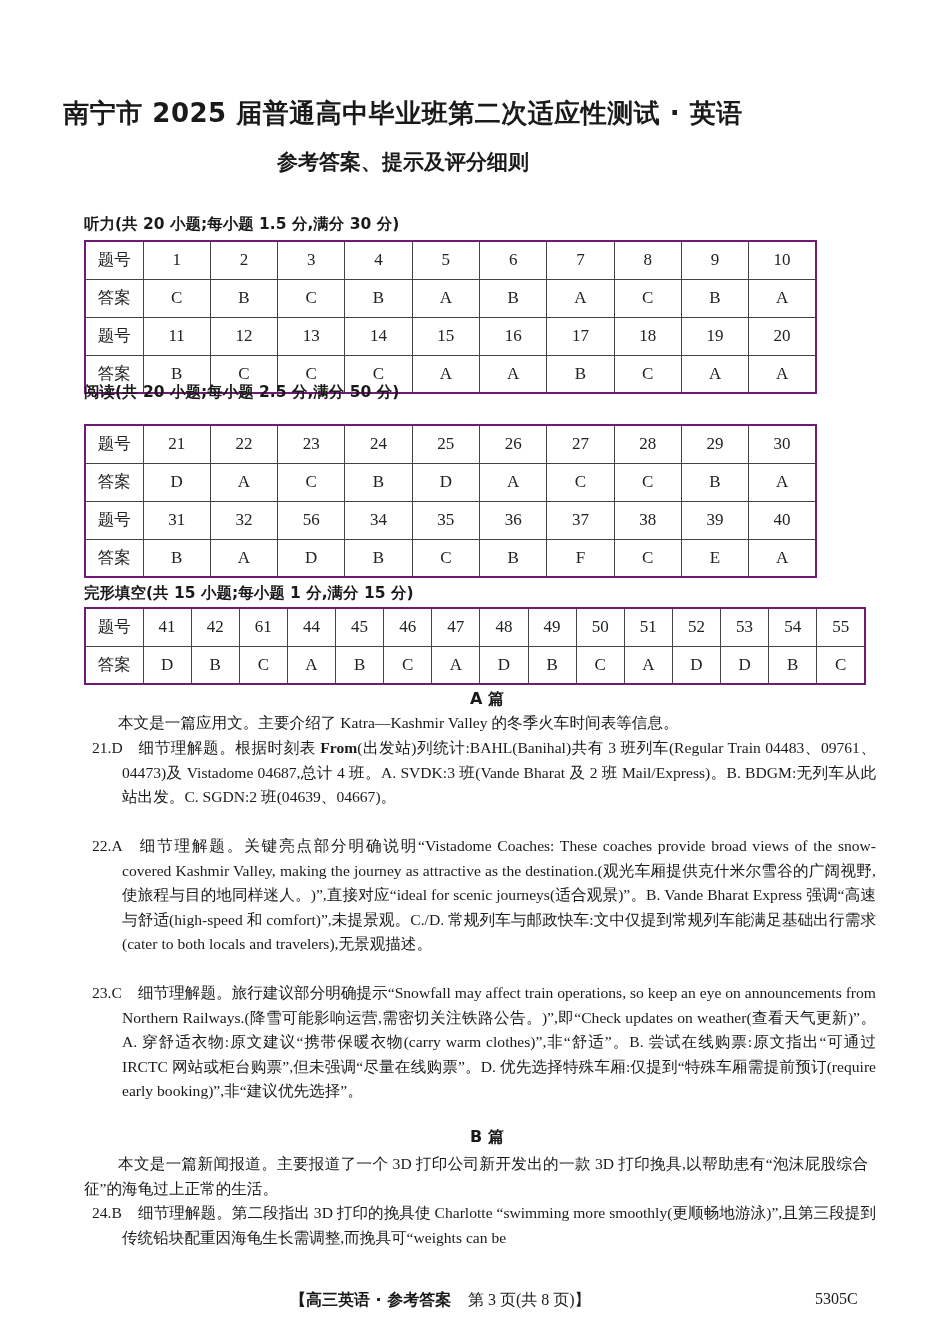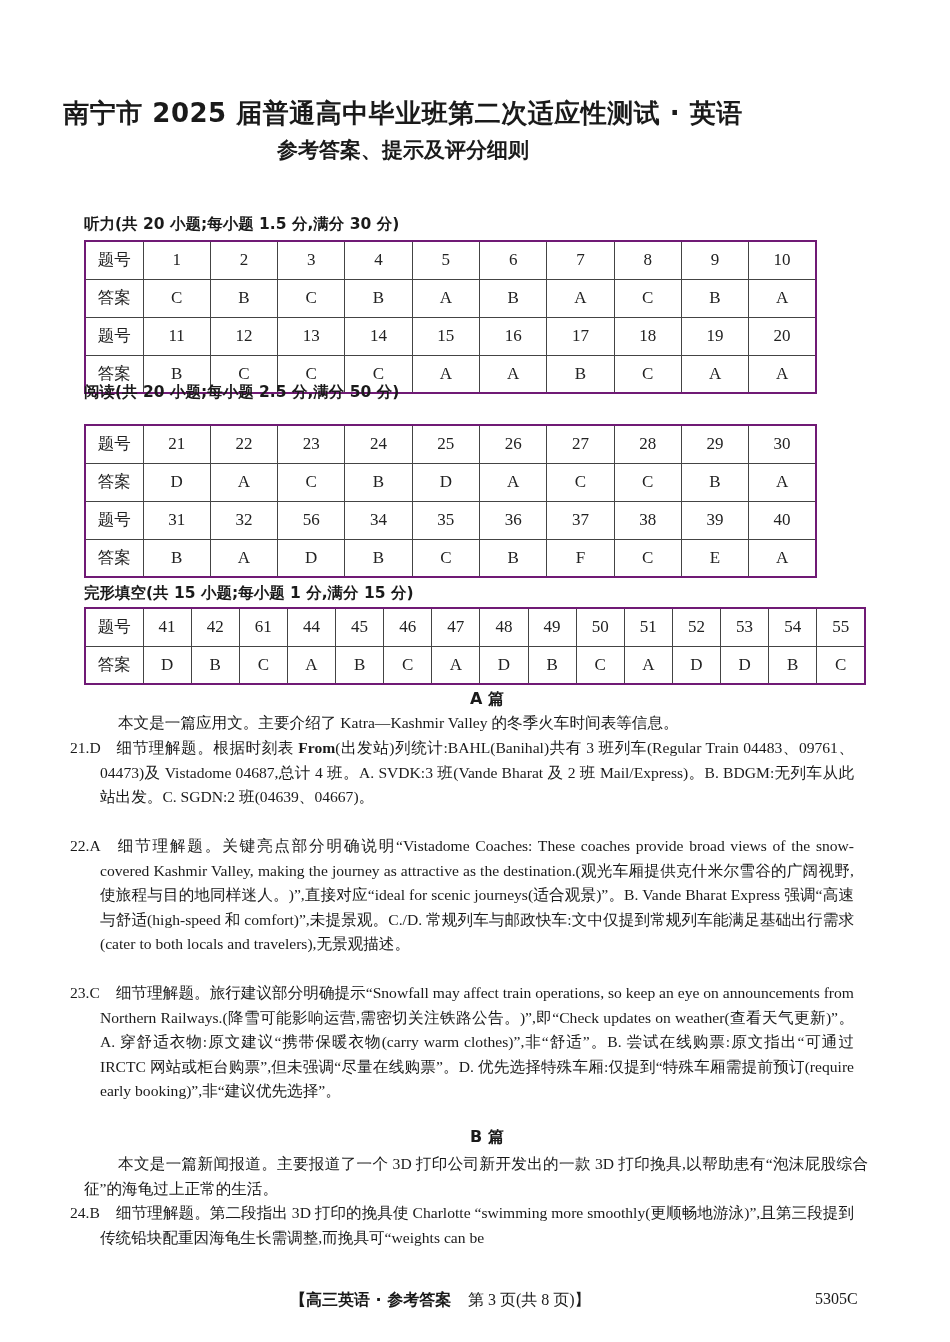--- a/index.html
+++ b/index.html
@@ -1,29 +1,29 @@
 <!DOCTYPE html>
 <html><head>
 <meta charset="utf-8">
 <style>
   html, body { margin: 0; padding: 0; background: #ffffff; }
   body { width: 950px; height: 1342px; position: relative; overflow: hidden;
          font-family: "DejaVu Serif", "Liberation Serif", serif; color: #1a1a1a; }
   .title { position: absolute; left: 0; width: 806px; text-align: center; font-family: "DejaVu Sans", sans-serif; font-weight: bold; }
   .title1 { top: 96px; font-size: 26px; letter-spacing: 0.5px; }
-  .title2 { top: 136px; font-size: 21px; }
+  .title2 { top: 148px; font-size: 21px; }
   .section-head { position: absolute; left: 84px; font-size: 15.5px; font-family: "DejaVu Sans", sans-serif; font-weight: bold; white-space: nowrap; }
   table.ans { position: absolute; border-collapse: collapse; border: 2px solid #701a75; table-layout: fixed; }
   table.ans td { border: 1px solid #444; text-align: center; vertical-align: middle;
                  font-family: "Liberation Serif", serif; font-size: 17px; padding: 0; color: #222; }
   table.ans td.lbl { font-family: "DejaVu Serif", serif; font-size: 16.5px; }
   .passage-title { position: absolute; left: 12px; width: 950px; text-align: center; font-weight: bold; font-size: 16px; font-family: "DejaVu Sans", sans-serif; }
   .para { position: absolute; left: 84px; width: 784px; font-size: 15.6px; line-height: 24.5px; text-align: justify; font-family: "Liberation Serif", "DejaVu Serif", serif; }
   .para.indent { text-indent: 34px; }
-  .item { position: absolute; left: 70px; width: 784px; font-size: 15.6px; line-height: 24.5px; text-align: justify; font-family: "Liberation Serif", "DejaVu Serif", serif; padding-left: 30px; box-sizing: border-box; text-indent: -30px; }
+  .item { position: absolute; left: 92px; width: 784px; font-size: 15.6px; line-height: 24.5px; text-align: justify; font-family: "Liberation Serif", "DejaVu Serif", serif; padding-left: 30px; box-sizing: border-box; text-indent: -30px; }
   .item .ans-letter { display: inline-block; width: 46px; text-indent: 0; }
   .item b { font-weight: bold; }
   .footer { position: absolute; top: 1290px; left: 0; width: 950px; font-size: 16px; }
   .footer .center { position: absolute; left: 290px; font-family: "DejaVu Sans", sans-serif; font-weight: bold; white-space: nowrap; }
   .footer .center .pg { font-family: "Liberation Serif", serif; font-weight: normal; }
   .footer .code { position: absolute; left: 815px; font-family: "Liberation Serif", serif; }
 </style>
 </head>
 <body>
 

